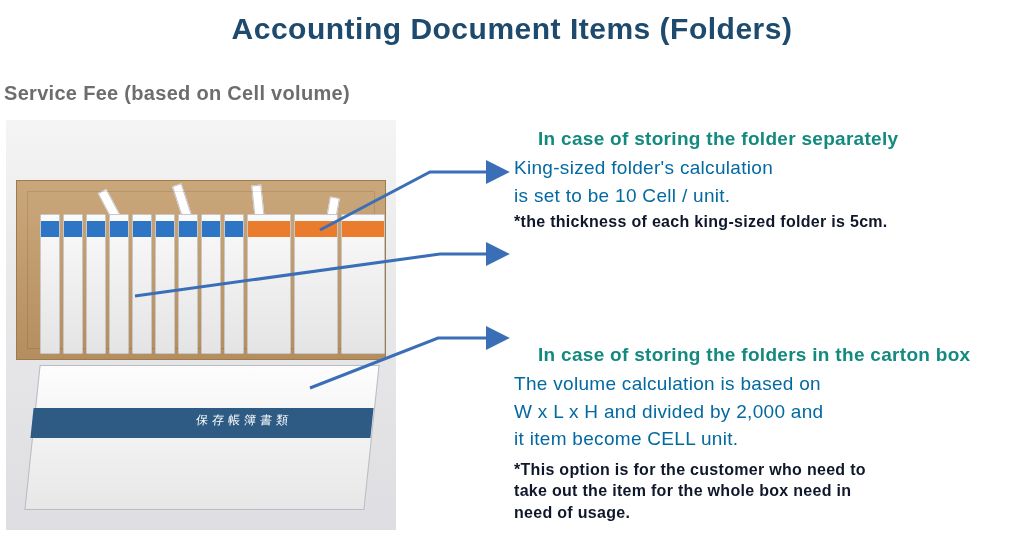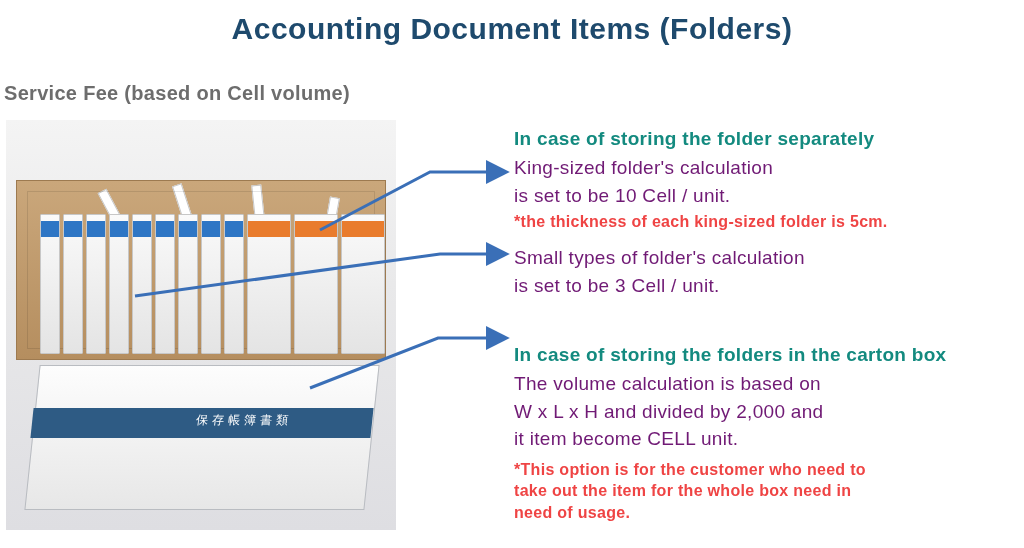--- a/index.html
+++ b/index.html
@@ -26,23 +26,23 @@
   .handle.h1 { left:88px; top:8px; transform: rotate(-28deg); }
   .handle.h2 { left:160px; top:3px; transform: rotate(-18deg); }
   .handle.h3 { left:236px; top:4px; transform: rotate(-6deg); }
   .handle.h4 { left:310px; top:16px; transform: rotate(10deg); }
 
   
   svg.arrows { position:absolute; left:0; top:0; width:1024px; height:548px; pointer-events:none; }
 
   
   .block { position:absolute; left:514px; right:18px; }
-  .heading { color:#138a7f; font-size:19px; font-weight:600; letter-spacing:0.3px; margin-bottom:4px; }
-  .body { color:#701a75; font-size:19px; line-height:1.45; letter-spacing:0.3px; }
-  .note { color:#ef4444; font-size:16px; font-weight:600; line-height:1.35; letter-spacing:0.3px; }
+  .heading { color:#138a7f; font-size:19px; font-weight:600; letter-spacing:0.3px; margin-bottom:4px;margin-left:24px; }
+  .body { color:#0369a1; font-size:19px; line-height:1.45; letter-spacing:0.3px; }
+  .note { color:#0f172a; font-size:16px; font-weight:600; line-height:1.35; letter-spacing:0.3px; }
 
   .block1 { top:128px; }
   .block1 .note { margin-top:2px; }
   .block2 { top:244px; }
   .block3 { top:344px; }
   .block3 .body { margin-top:4px; margin-bottom:6px;}
 </style>
 </head>
 <body>
 
@@ -114,26 +114,20 @@
 
   <div class="block block1">
     <div class="heading">In case of storing the folder separately</div>
     <div class="body">
       <span>King-sized folder's calculation</span><br>
       <span>is set to be 10 Cell / unit.</span>
     </div>
     <div class="note">*the thickness of each king-sized folder is 5cm.</div>
   </div>
 
-  <div class="block block2">
-    <div class="body">
-      <span>Small types of folder's calculation</span><br>
-      <span>is set to be 3 Cell / unit.</span>
-    </div>
-  </div>
 
   <div class="block block3">
     <div class="heading">In case of storing the folders in the carton box</div>
     <div class="body">
       <span>The volume calculation is based on</span><br>
       <span>W x L x H and divided by 2,000 and</span><br>
       <span>it item become CELL unit.</span>
     </div>
     <div class="note">
       <span>*This option is for the customer who need to</span><br>

